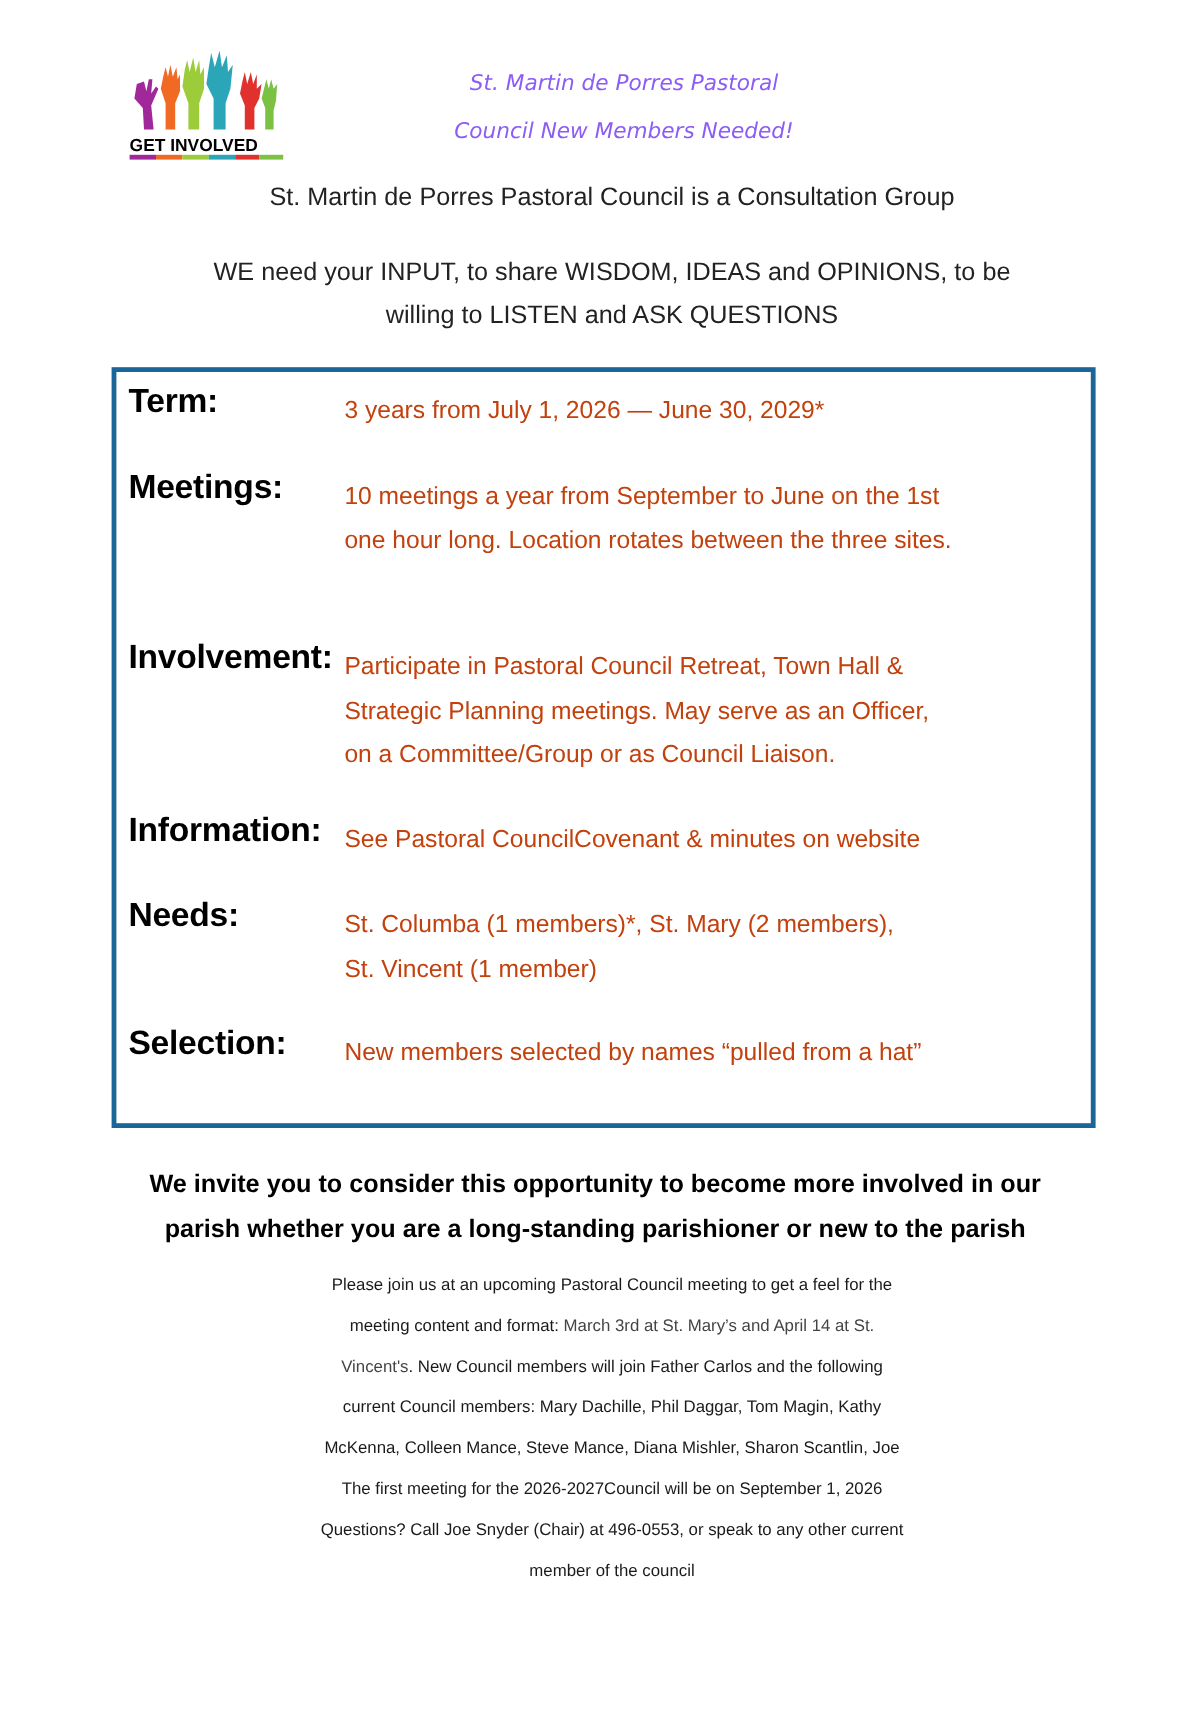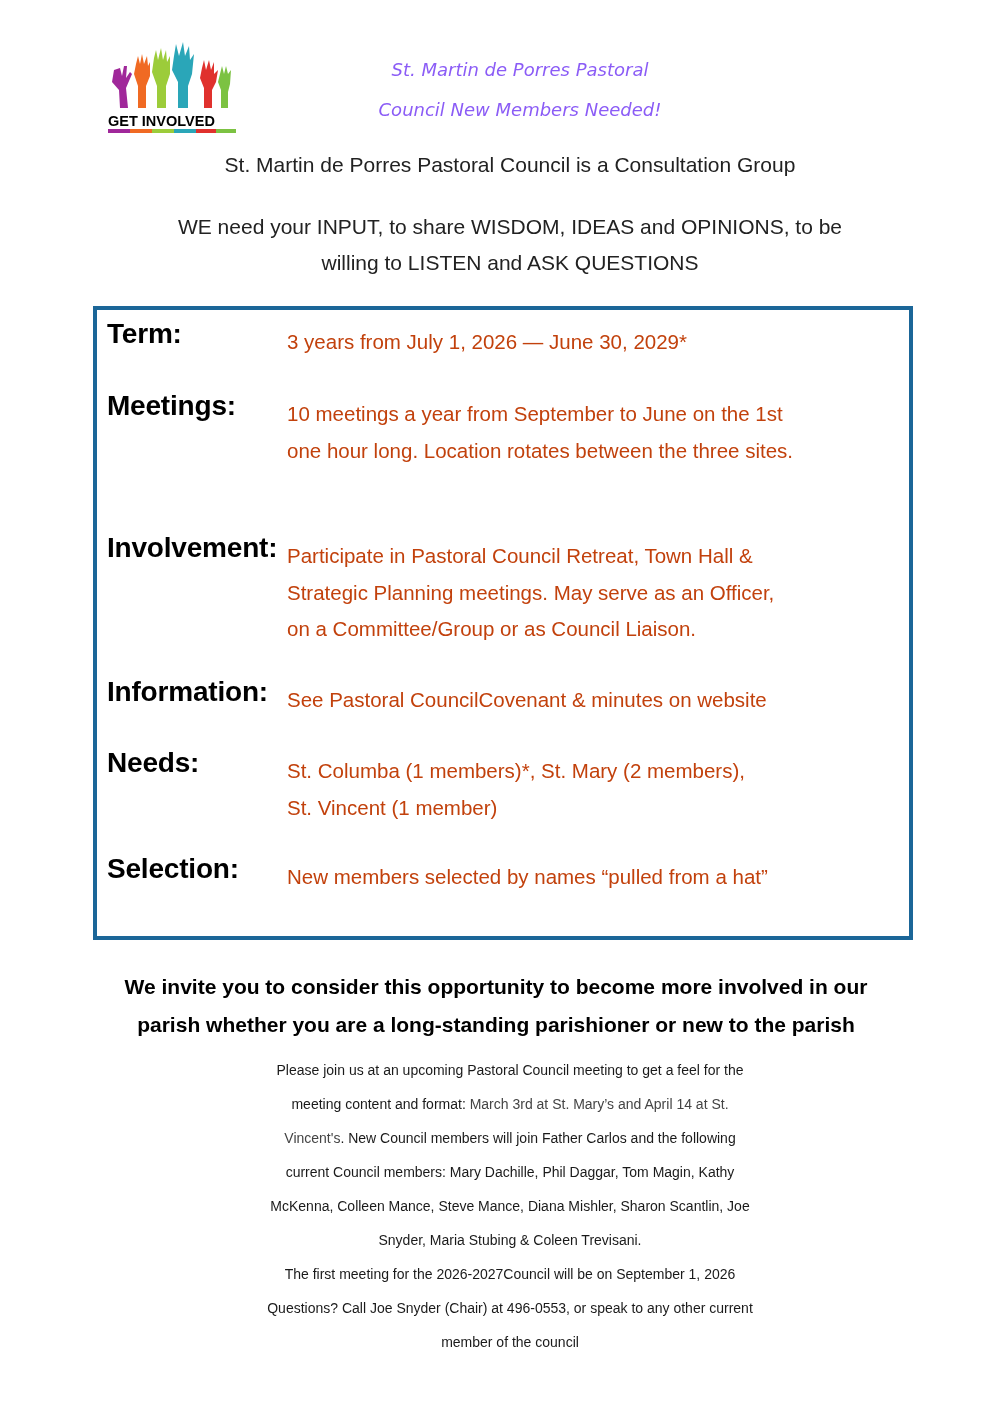--- a/index.html
+++ b/index.html
@@ -111,17 +111,16 @@
   <div>We invite you to consider this opportunity to become more involved in our</div>
   <div>parish whether you are a long-standing parishioner or new to the parish</div>
 </div>
 
 <div class="closing">
   <div>Please join us at an upcoming Pastoral Council meeting to get a feel for the</div>
   <div><span>meeting content and format: </span><span class="muted">March 3rd at St. Mary’s and April 14 at St.</span></div>
   <div><span class="muted">Vincent's</span><span>. New Council members will join Father Carlos and the following</span></div>
   <div>current Council members: Mary Dachille, Phil Daggar, Tom Magin, Kathy</div>
   <div>McKenna, Colleen Mance, Steve Mance, Diana Mishler, Sharon Scantlin, Joe</div>
-  <div>Snyder, Maria Stubing &amp; Coleen Trevisani.</div>
   <div>The first meeting for the 2026-2027Council will be on September 1, 2026</div>
   <div>Questions? Call Joe Snyder (Chair) at 496-0553, or speak to any other current</div>
   <div>member of the council</div>
 </div>
 
 </body></html>

